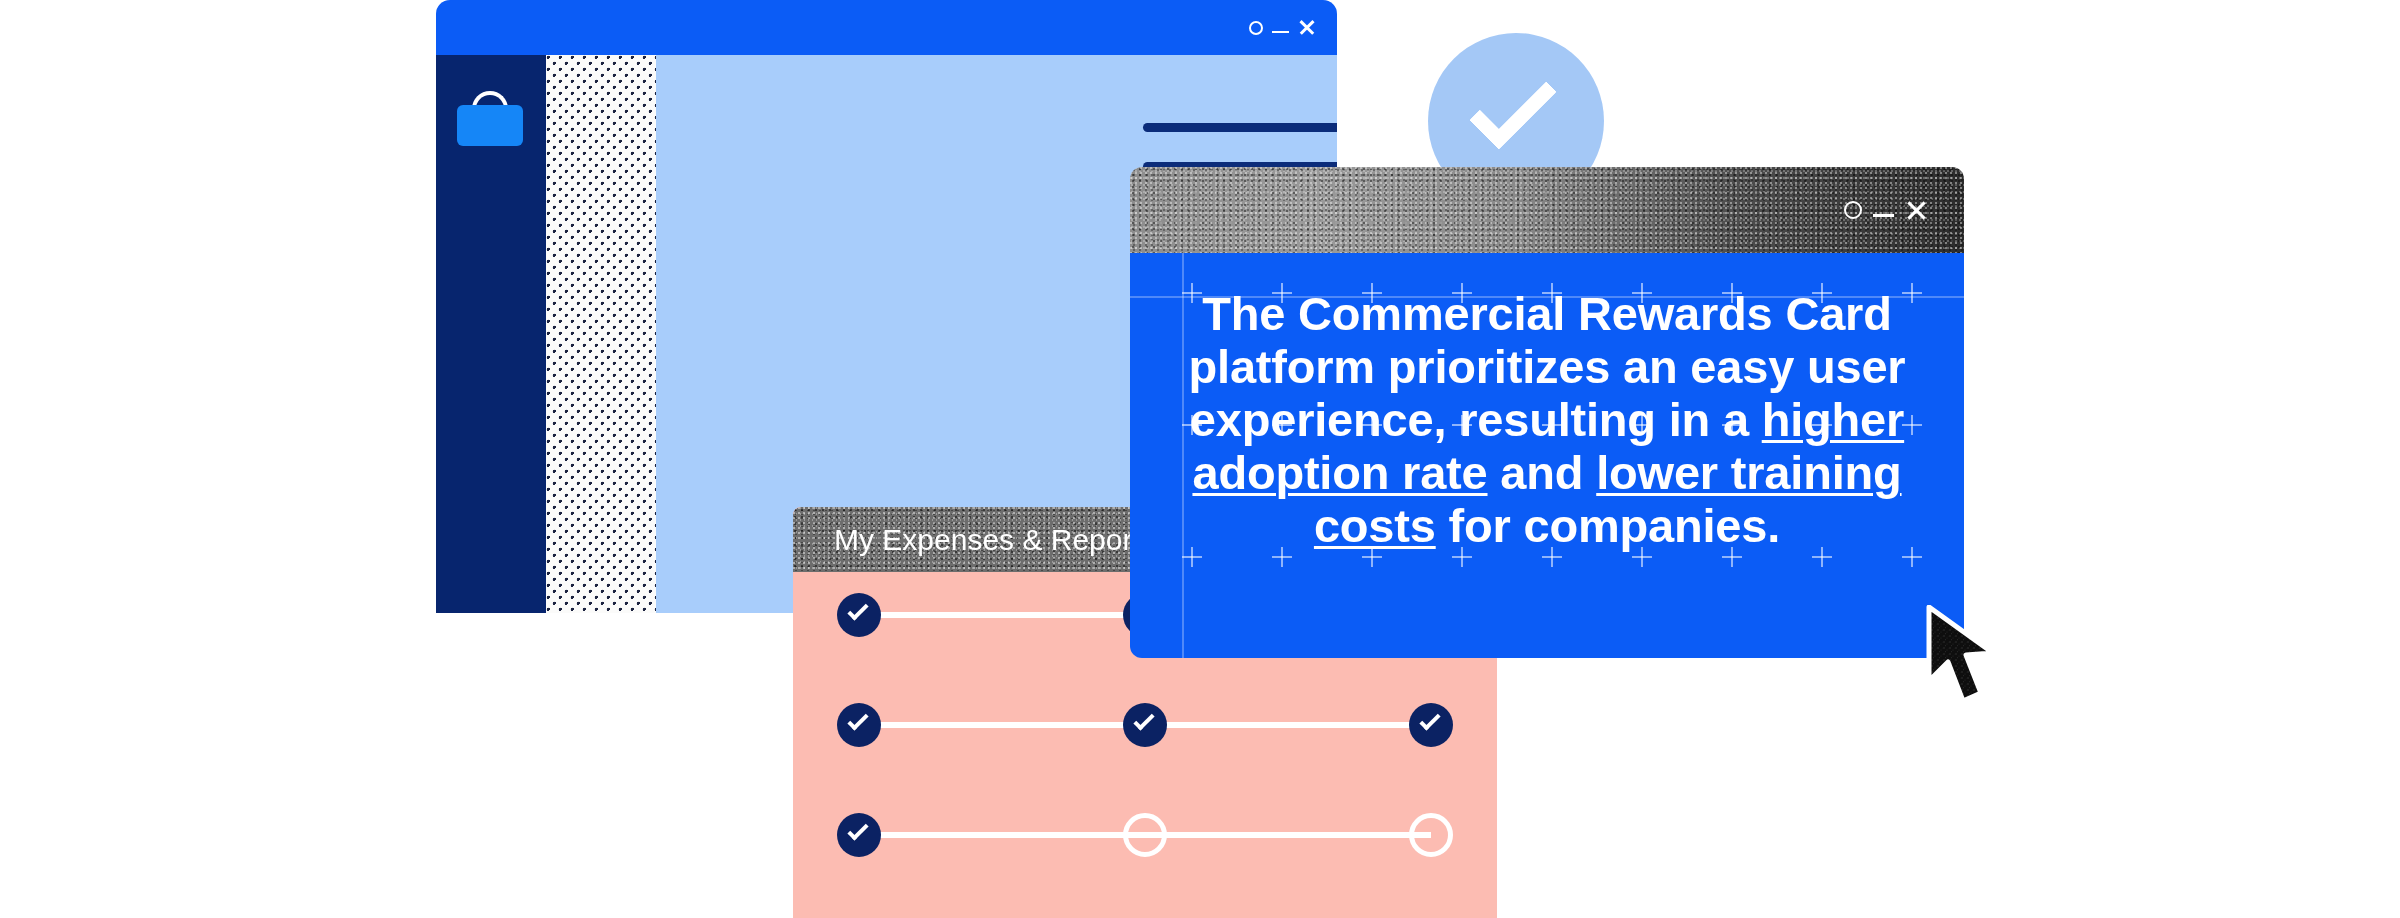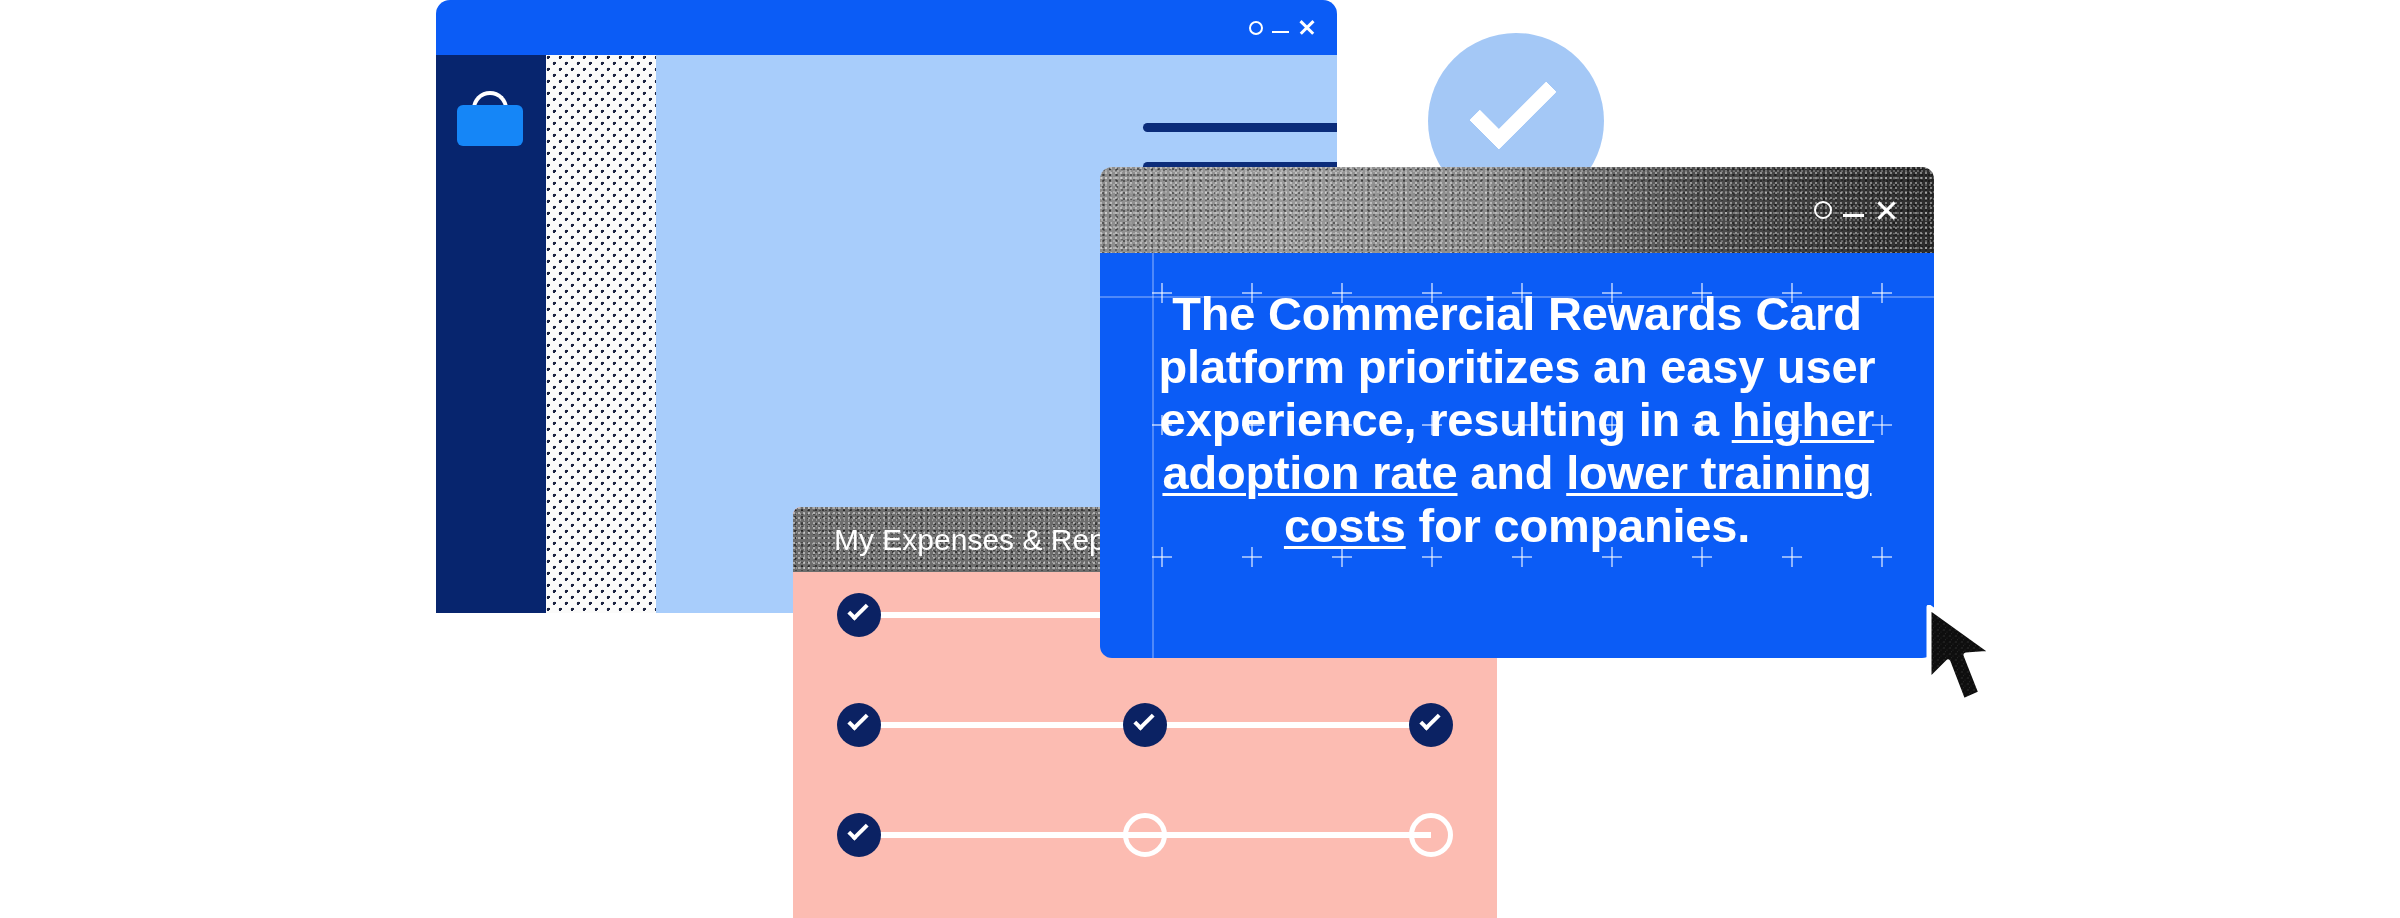--- a/index.html
+++ b/index.html
@@ -251,21 +251,21 @@
     height: 10px;
     border-left: 4.5px solid #ffffff;
     border-bottom: 4.5px solid #ffffff;
     transform: rotate(-45deg);
     box-sizing: border-box;
   }
 
   
   #front-window {
     position: absolute;
-    left: 1100px;
+    left: 1130px;
     top: 167px;
     width: 834px;
     height: 491px;
     border-radius: 12px;
     overflow: hidden;
     z-index: 40;
   }
   #front-titlebar {
     position: absolute;
     left: 0; top: 0;

